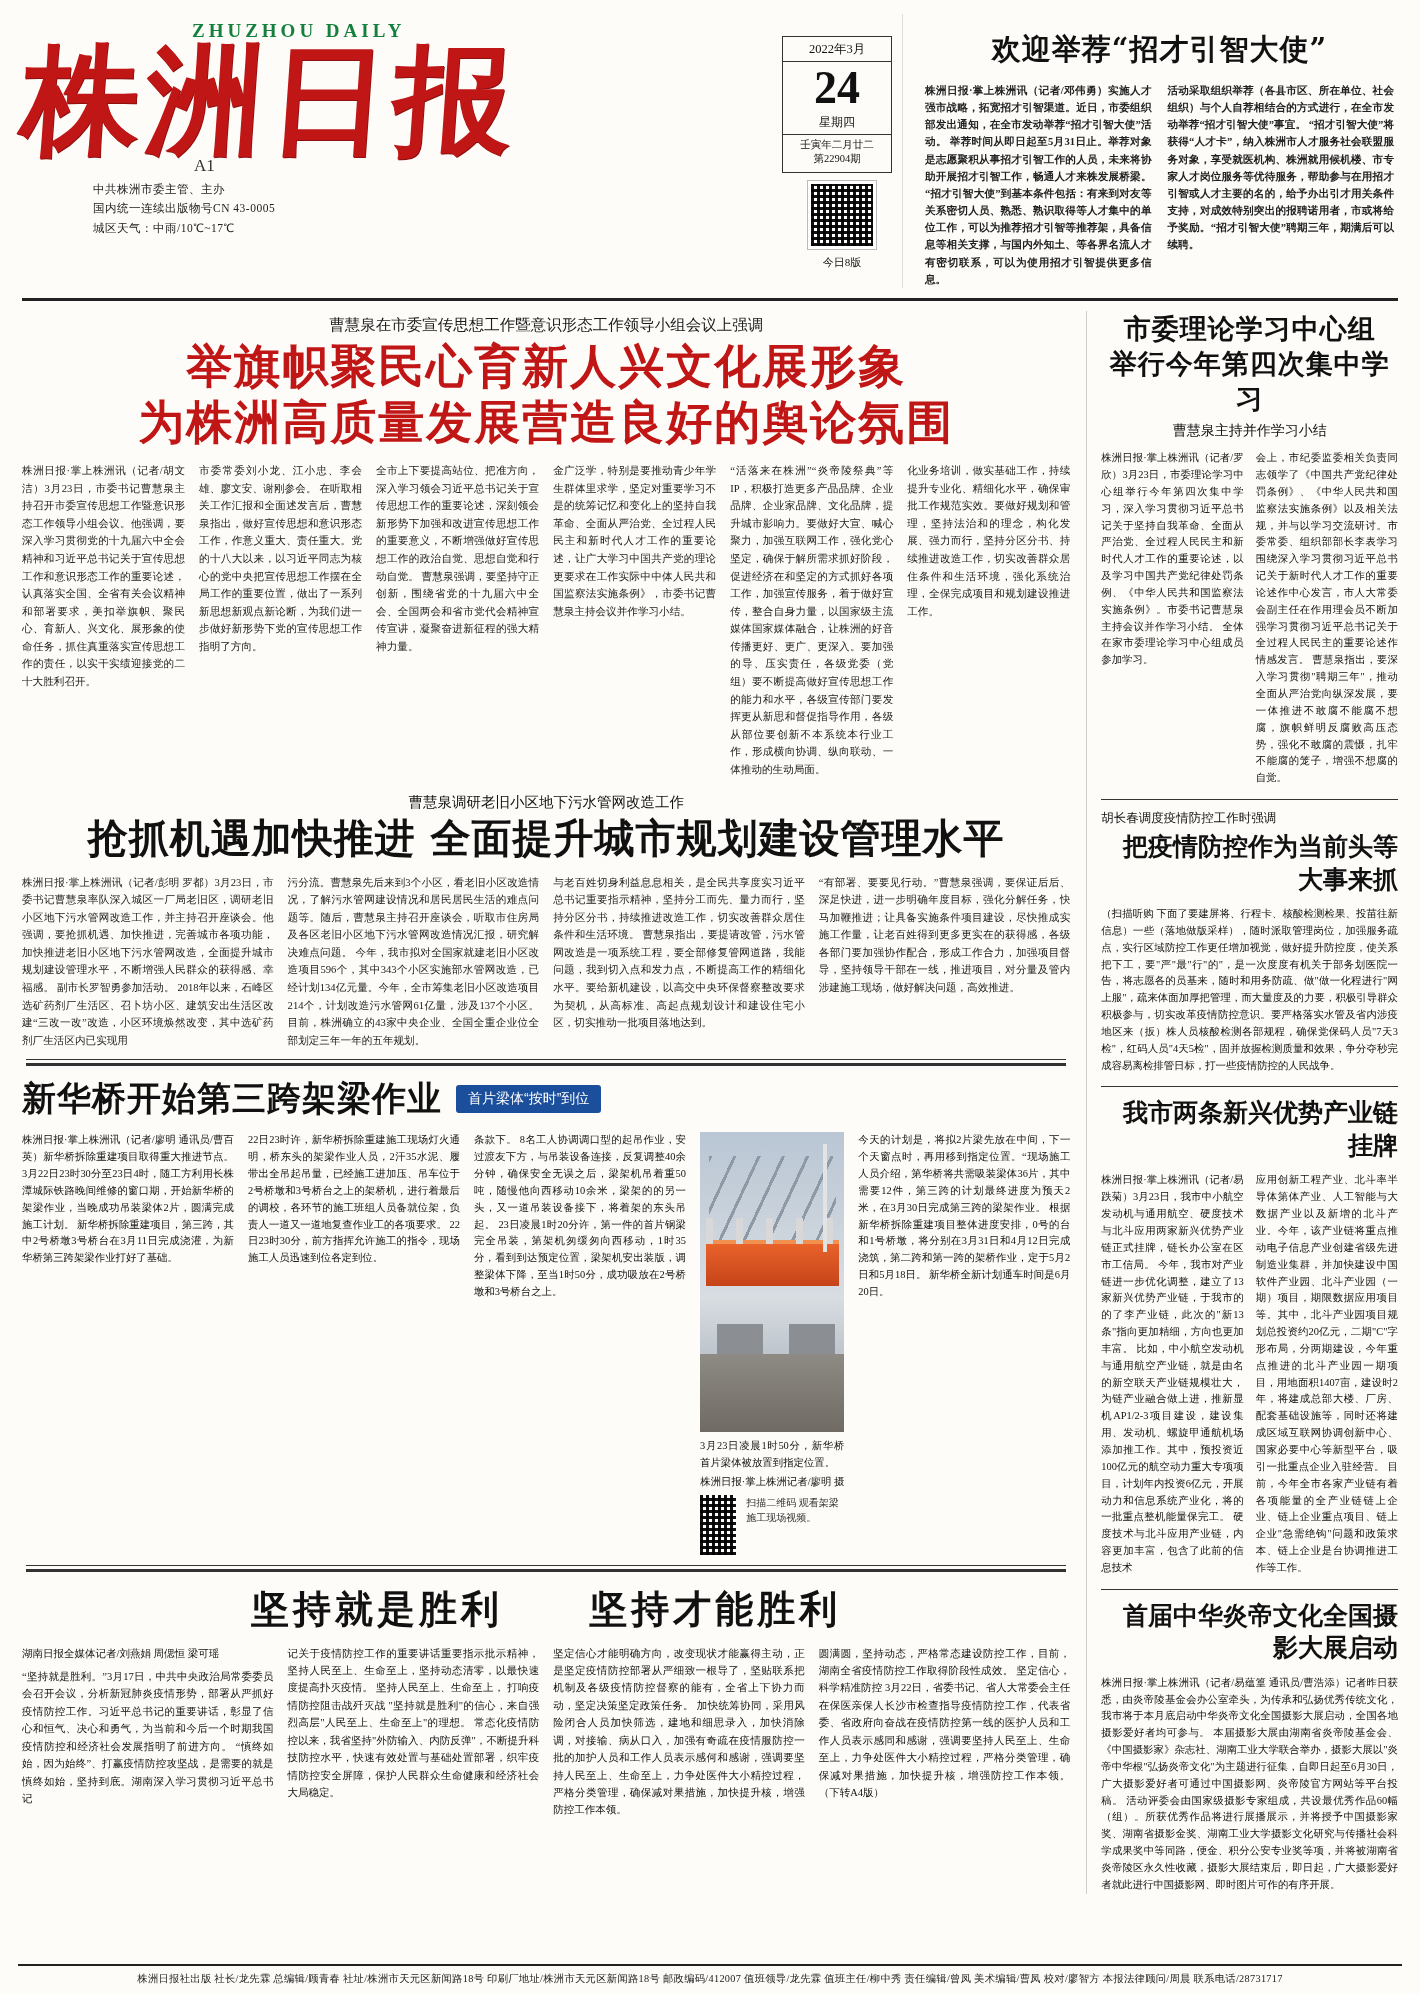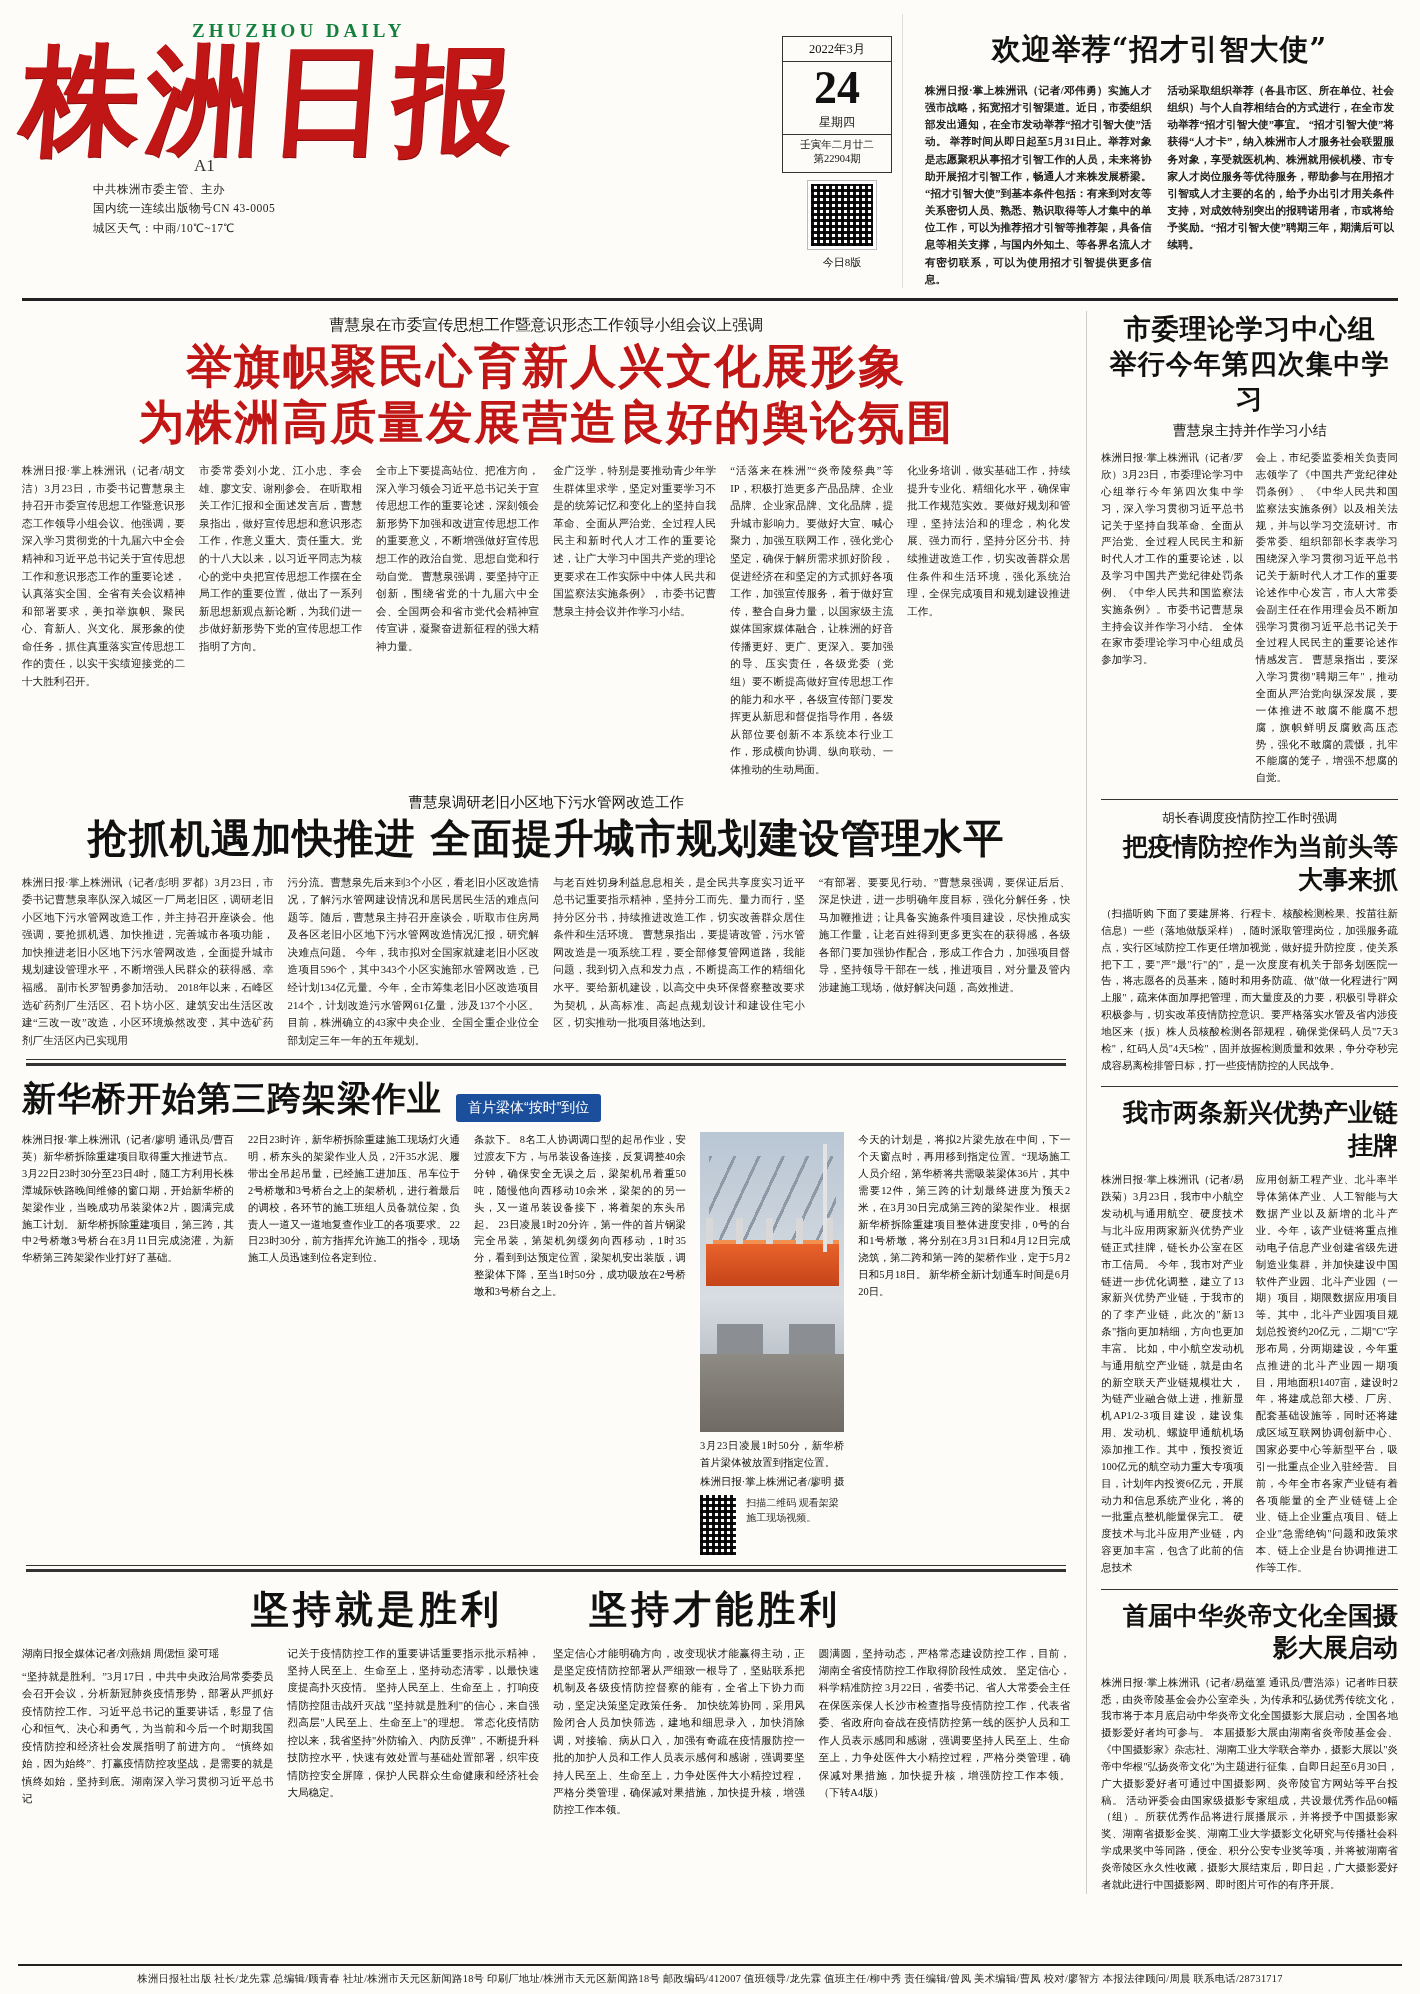--- a/index.html
+++ b/index.html
@@ -57,21 +57,21 @@
   .body6{display:flex;gap:14px;margin-top:12px;}
   .body6 .c{flex:1;font-size:10.6px;line-height:1.66;text-align:justify;color:#1a1a1a;}
 
   .sec-kicker{font-size:14.5px;text-align:center;margin:14px 0 2px 0;}
   .headline-black{font-family:"DejaVu Serif",serif;font-weight:bold;font-size:40px;
     line-height:1.2;text-align:center;letter-spacing:1px;}
 
   .hr-double{border-top:1px solid #333;border-bottom:3px solid #333;height:3px;margin:10px 4px;}
 
   
-  .bridge-head{display:flex;align-items:flex-end;gap:14px;margin-top:8px;}
+  .bridge-head{display:flex;align-items:center;gap:14px;margin-top:8px;}
   .bridge-title{font-family:"DejaVu Serif",serif;font-weight:bold;font-size:34px;letter-spacing:1px;}
   .badge{background:#1b4f9c;color:#fff;font-size:14px;padding:5px 12px;border-radius:3px;
     font-family:"Liberation Sans",sans-serif;}
   .bridge-body{display:flex;gap:14px;margin-top:10px;}
   .bridge-body .c{width:212px;font-size:10.4px;line-height:1.62;text-align:justify;}
   .photo-wrap{flex:1;}
   .photo{width:100%;height:300px;position:relative;overflow:hidden;background:#7e8794;}
   .sky{position:absolute;inset:0;background:linear-gradient(#b9c6d4,#d8dde2 55%,#9aa3ad);}
   .girder{position:absolute;left:4%;top:36%;width:92%;height:42px;background:
     linear-gradient(#e8622a,#c6441a);border-top:4px solid #f2914f;}
@@ -98,21 +98,21 @@
   .persist-body{display:flex;gap:14px;margin-top:10px;}
   .persist-body .c{flex:1;font-size:10.5px;line-height:1.66;text-align:justify;}
 
   
   .side-h1{font-family:"DejaVu Serif",serif;font-weight:bold;font-size:27px;
     text-align:center;line-height:1.3;letter-spacing:1px;}
   .side-sub{font-size:14px;text-align:center;margin-top:6px;}
   .side-body{display:flex;gap:12px;margin-top:10px;}
   .side-body .c{flex:1;font-size:10.4px;line-height:1.62;text-align:justify;}
   .side-rule{border-top:1px solid #333;margin:12px 0 10px 0;}
-  .side-kicker{font-size:12.5px;text-align:center;margin-bottom:4px;}
+  .side-kicker{font-size:12.5px;margin-bottom:4px;}
   .side-h2{font-family:"DejaVu Serif",serif;font-weight:bold;font-size:25px;
     text-align:right;line-height:1.3;}
 
   
   .footer{position:absolute;left:18px;right:18px;bottom:8px;
     border-top:2px solid #222;padding-top:6px;font-size:10.3px;
     text-align:center;color:#222;letter-spacing:.3px;}
 </style>
 </head>
 <body>

